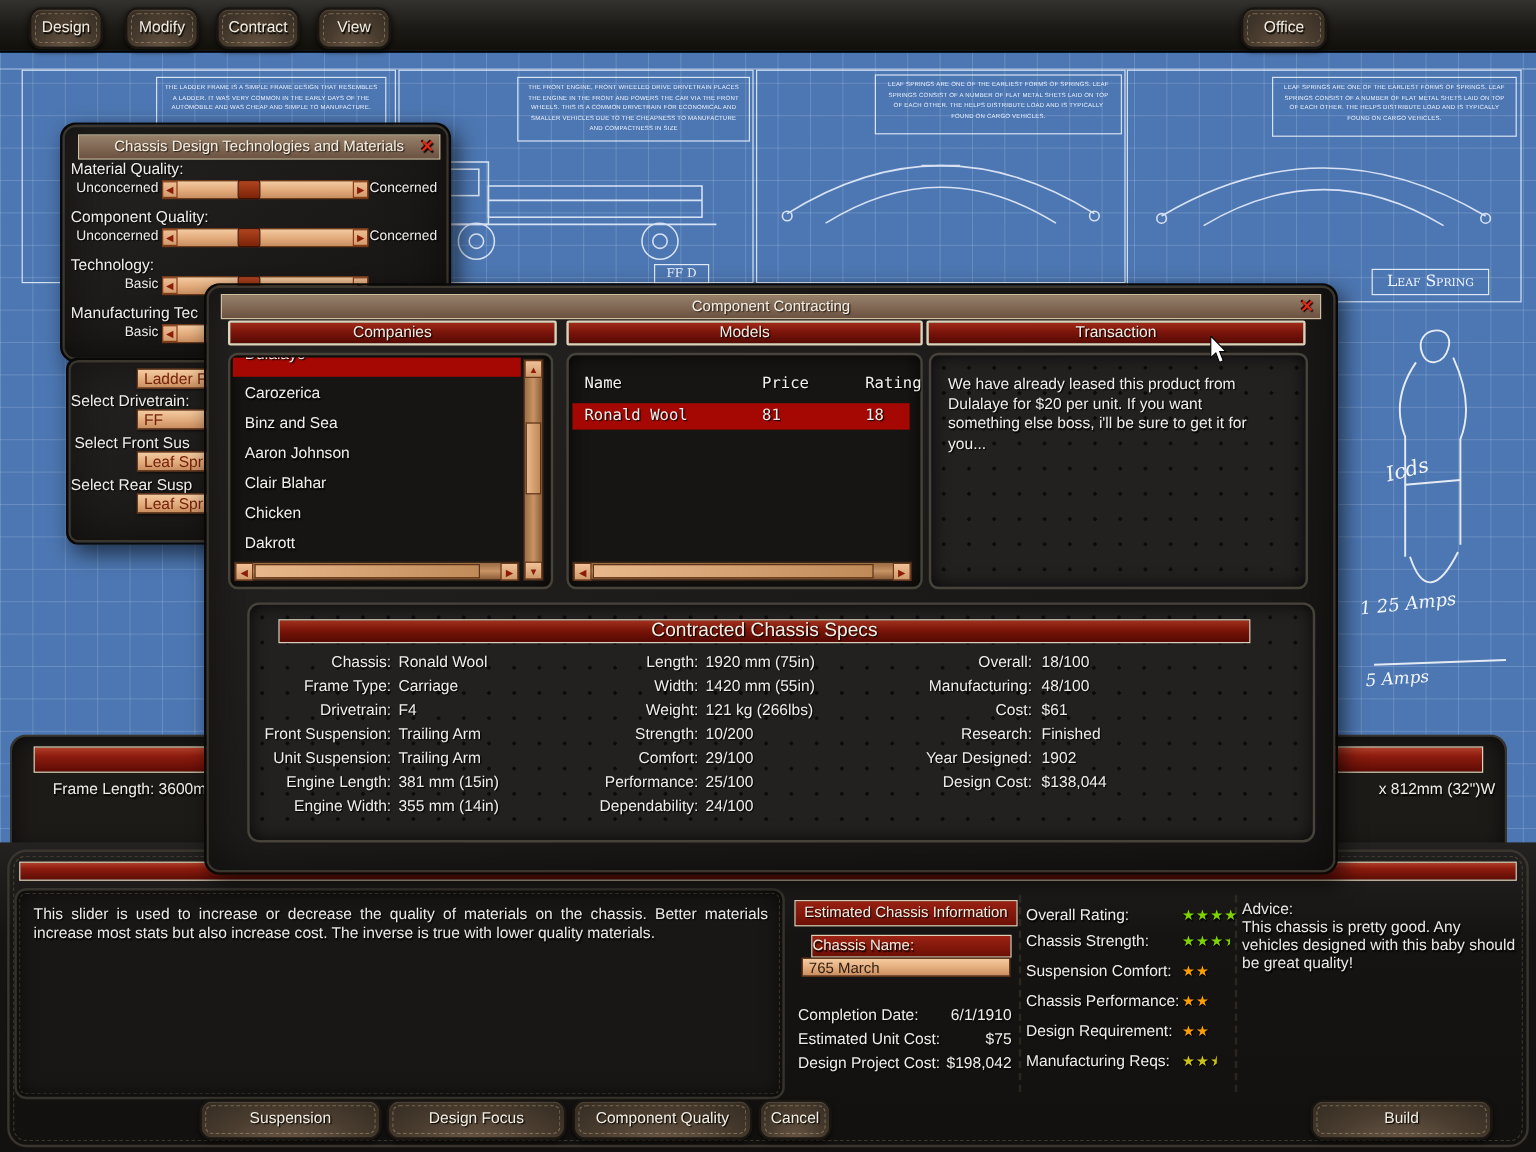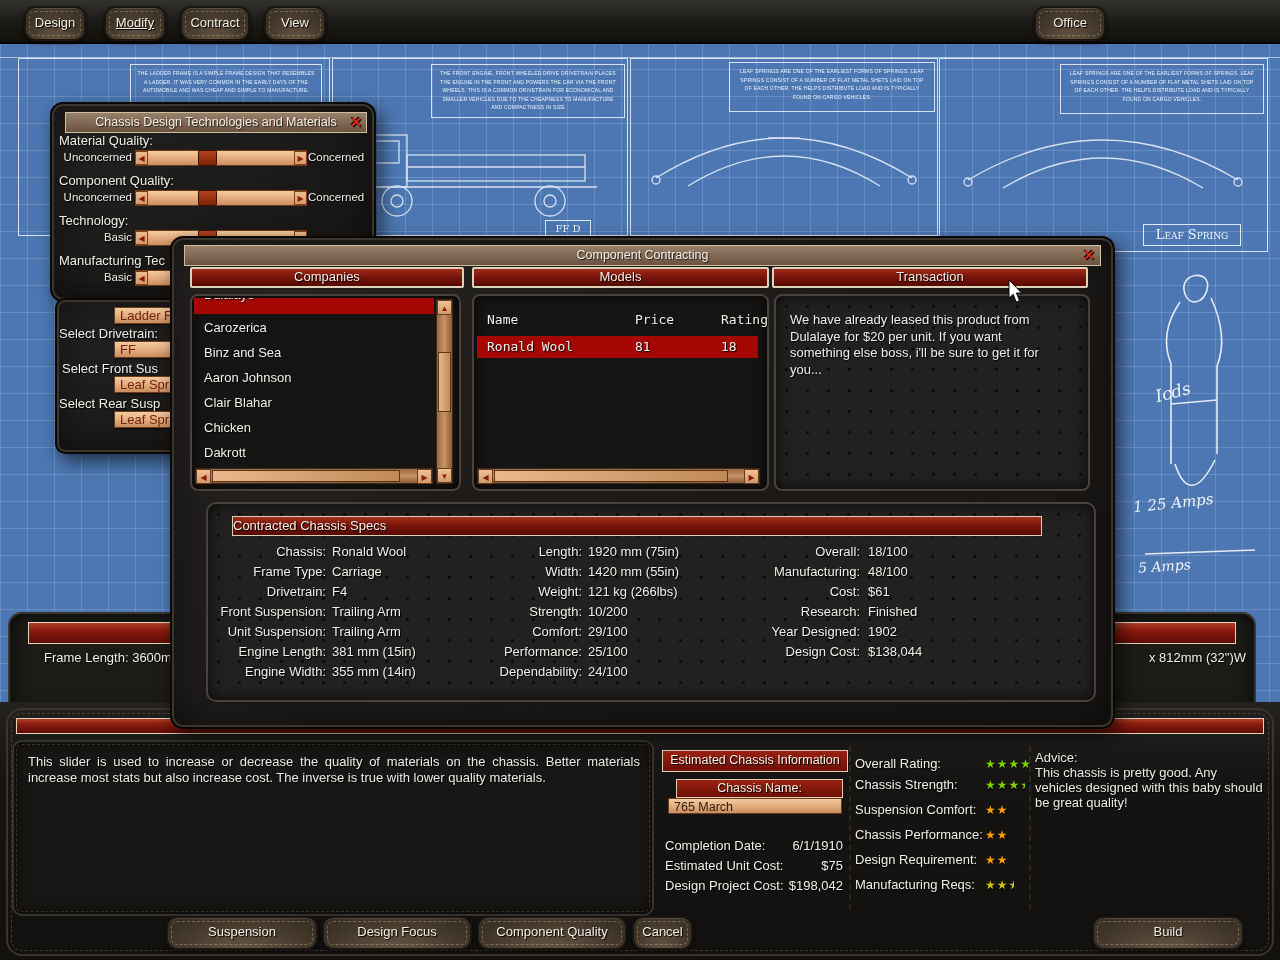--- a/index.html
+++ b/index.html
@@ -166,21 +166,21 @@
     <div class="redbar abs" style="left:16px;top:16px;width:1246px;height:14px;"></div>
 
     <div class="abs" style="left:12px;top:38px;width:638px;height:172px;border:2px solid #36332c;border-radius:10px;background:#191715;outline:1px dashed rgba(190,170,130,.22);outline-offset:-5px;box-shadow:inset 0 0 16px rgba(0,0,0,.7);">
       <div style="position:absolute;left:14px;top:12px;width:612px;font-size:13px;line-height:16px;color:#eceae6;text-align:justify;text-shadow:1px 1px 1px #000;">This slider is used to increase or decrease the quality of materials on the chassis. Better materials increase most stats but also increase cost. The inverse is true with lower quality materials.</div>
     </div>
 
     <div class="seam" style="left:849px;top:44px;height:164px;"></div>
     <div class="seam" style="left:1029px;top:44px;height:164px;"></div>
 
     <div class="abs" style="left:662px;top:48px;width:184px;height:20px;background:linear-gradient(180deg,#9c2213,#6d0f06);border:1px solid #ddd0b6;text-align:center;font-size:12.5px;line-height:19px;color:#f4eee2;text-shadow:1px 1px 1px #000;">Estimated Chassis Information</div>
-    <div class="abs" style="left:676px;top:77px;width:165px;height:17px;background:linear-gradient(180deg,#9c2213,#6d0f06);border:1px solid #ddd0b6;text-align:center;font-size:12.5px;line-height:16px;color:#f4eee2;text-shadow:1px 1px 1px #000;">Chassis Name:</div>
+    <div class="abs" style="left:676px;top:77px;width:165px;height:17px;background:linear-gradient(180deg,#9c2213,#6d0f06);border:1px solid #ddd0b6;text-align:left;font-size:12.5px;line-height:16px;color:#f4eee2;text-shadow:1px 1px 1px #000;">Chassis Name:</div>
     <div class="tan abs" style="left:668px;top:96px;width:174px;height:16px;font-size:12.5px;line-height:16px;color:#2e1c0e;padding-left:5px;box-sizing:border-box;">765 March</div>
     <div id="est-fields">
         <div class="abs" style="left: 665px; top: 136px; width: 178px; height: 16px;">
           <div class="txt" style="position: absolute; left: 0px;">Completion Date:</div>
           <div class="txt" style="position: absolute; right: 0px;">6/1/1910</div>
         </div>
         <div class="abs" style="left: 665px; top: 156px; width: 178px; height: 16px;">
           <div class="txt" style="position: absolute; left: 0px;">Estimated Unit Cost:</div>
           <div class="txt" style="position: absolute; right: 0px;">$75</div>
         </div>
@@ -207,21 +207,21 @@
     <div class="lbtn" style="left:1092px;top:214px;width:148px;height:30px;line-height:28px;">Build</div>
       <div class="lbtn" style="left: 322px; top: 214px; width: 146px; height: 30px; line-height: 28px;">Design Focus</div>
       <div class="lbtn" style="left: 166px; top: 214px; width: 148px; height: 30px; line-height: 28px;">Suspension</div>
       <div class="lbtn" style="left: 477px; top: 214px; width: 146px; height: 30px; line-height: 28px;">Component Quality</div>
       <div class="lbtn" style="left: 632px; top: 214px; width: 57px; height: 30px; line-height: 28px;">Cancel</div>
     </div>
 
   <div class="abs" style="left:0;top:0;width:1280px;height:42px;background:linear-gradient(180deg,#34322f 0%,#1c1a17 55%,#121009 100%);border-bottom:2px solid #000;z-index:3;">
     <div id="menu-buttons">
         <div class="lbtn" style="left: 24px; top: 6px; width: 58px; height: 31px; line-height: 29px;">Design</div>
-        <div class="lbtn" style="left: 104px; top: 6px; width: 58px; height: 31px; line-height: 29px; text-decoration: underline;">Modify</div>
+        <div class="lbtn" style="left: 104px; top: 6px; width: 58px; height: 31px; line-height: 29px;">Modify</div>
         <div class="lbtn" style="left: 180px; top: 6px; width: 66px; height: 31px; line-height: 29px;">Contract</div>
         <div class="lbtn" style="left: 264px; top: 6px; width: 58px; height: 31px; line-height: 29px;">View</div>
       </div>
     <div class="lbtn" style="left:1034px;top:6px;width:68px;height:31px;line-height:29px;">Office</div>
   </div>
 
   <div class="dlg" style="left:50px;top:102px;width:322px;height:196px;z-index:4;">
     <div class="titlebar" style="left:13px;top:8px;width:300px;height:19px;line-height:18px;">
       <span>Chassis Design Technologies and Materials</span>
       <span class="close-x" style="right:4px;top:2px;">✕</span>
@@ -319,21 +319,21 @@
         <span class="sc-handle" style="left:16px;top:1px;width:234px;height:12px;"></span>
         <span class="sc-btn" style="right:0;top:0;">▶</span>
       </div>
     </div>
 
     <div class="panel-dark studded" style="left:602px;top:56px;width:312px;height:193px;">
       <div style="position:absolute;left:14px;top:16px;width:250px;font-size:13px;line-height:16.5px;color:#f0eeea;text-shadow:1px 1px 1px #000;">We have already leased this product from Dulalaye for $20 per unit. If you want something else boss, i'll be sure to get it for you...</div>
     </div>
 
     <div class="panel-dark studded" style="left:34px;top:264px;width:886px;height:196px;border-radius:10px;">
-      <div class="abs" style="left:24px;top:12px;width:808px;height:18px;background:linear-gradient(180deg,#a2301c,#7a1509 45%,#550a03);border:1.5px solid #ddd0b8;font-size:13px;line-height:17px;color:#f4eee2;text-shadow:1px 1px 1px #000;">Contracted Chassis Specs</div>
+      <div class="abs" style="left:24px;top:12px;width:808px;height:18px;background:linear-gradient(180deg,#a2301c,#7a1509 45%,#550a03);border:1.5px solid #ddd0b8;text-align:center;font-size:16px;line-height:17px;color:#f4eee2;text-shadow:1px 1px 1px #000;">Contracted Chassis Specs</div>
       <div id="spec-cols">
           <div class="spec-row" style="left: 0px; top: 40px; width: 880px;">
             <div class="spec-label" style="left: 4px; width: 114px;">Chassis:</div>
             <div class="spec-value" style="left: 124px;">Ronald Wool</div>
           </div>
           <div class="spec-row" style="left: 0px; top: 60px; width: 880px;">
             <div class="spec-label" style="left: 4px; width: 114px;">Frame Type:</div>
             <div class="spec-value" style="left: 124px;">Carriage</div>
           </div>
           <div class="spec-row" style="left: 0px; top: 80px; width: 880px;">

